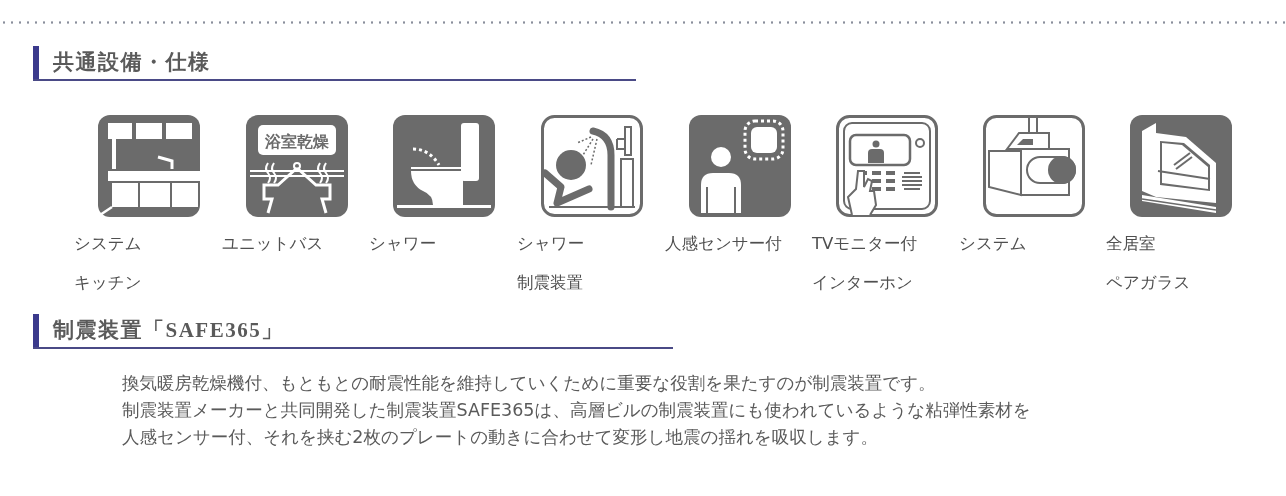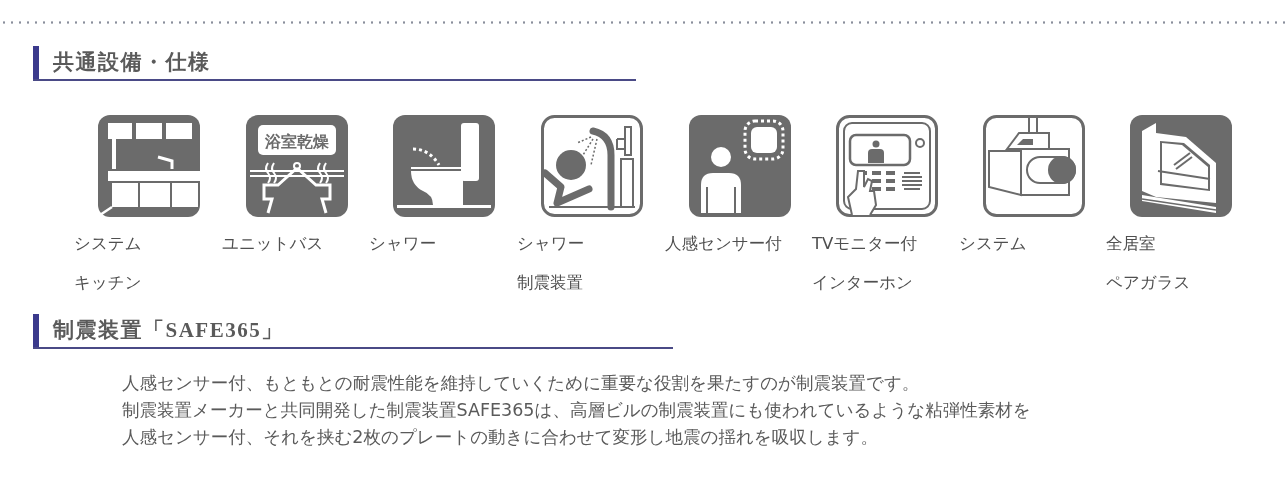--- a/index.html
+++ b/index.html
@@ -187,16 +187,16 @@
   </div>
 </div>
 
 <div class="heading" style="top:314px; width:640px;">
   <div class="bar"></div>
   <div class="uline" style="width:640px;"></div>
   <div class="title">制震装置「SAFE365」</div>
 </div>
 
 <div class="body-text">
-  <p>人感センサー付、もともとの耐震性能を維持していくために重要な役割を果たすのが制震装置です。</p>
+  <p>換気暖房乾燥機付、もともとの耐震性能を維持していくために重要な役割を果たすのが制震装置です。</p>
   <p>制震装置メーカーと共同開発した制震装置SAFE365は、高層ビルの制震装置にも使われているような粘弾性素材を</p>
   <p>人感センサー付、それを挟む2枚のプレートの動きに合わせて変形し地震の揺れを吸収します。</p>
 </div>
 
 </body></html>

